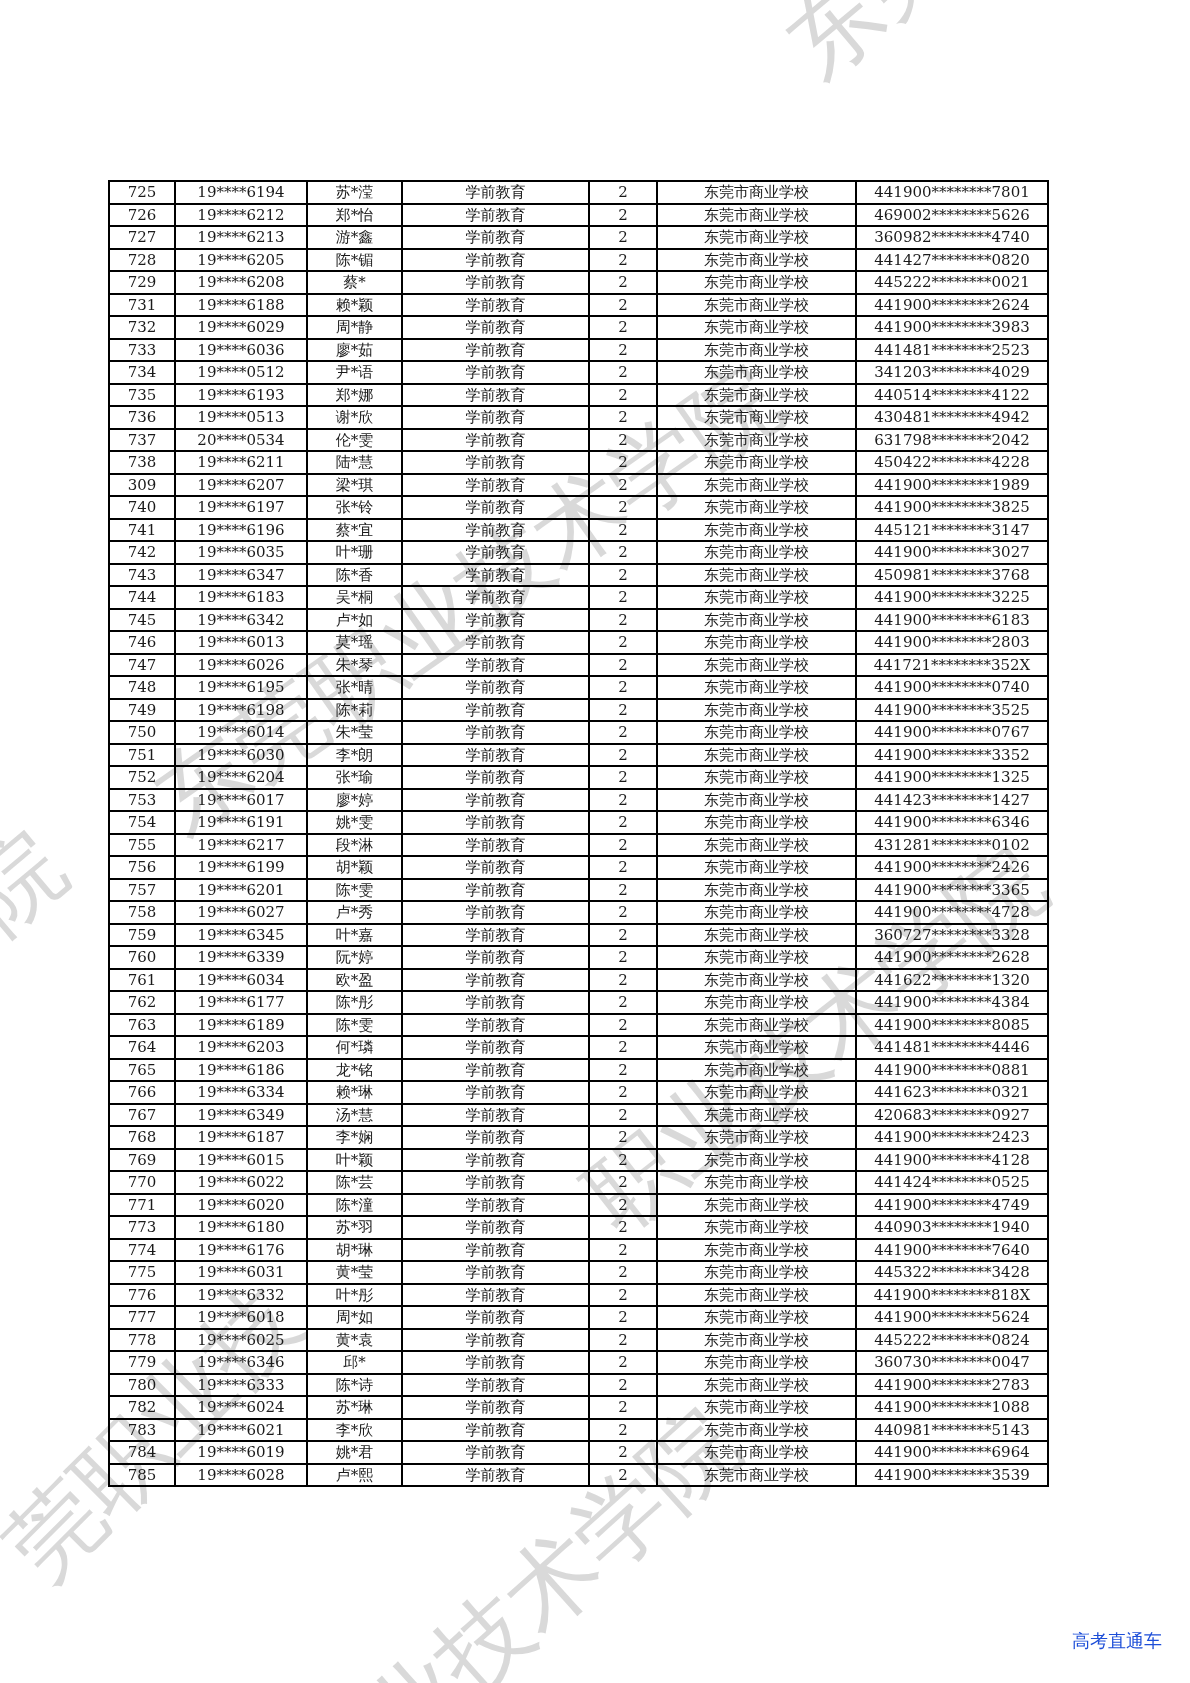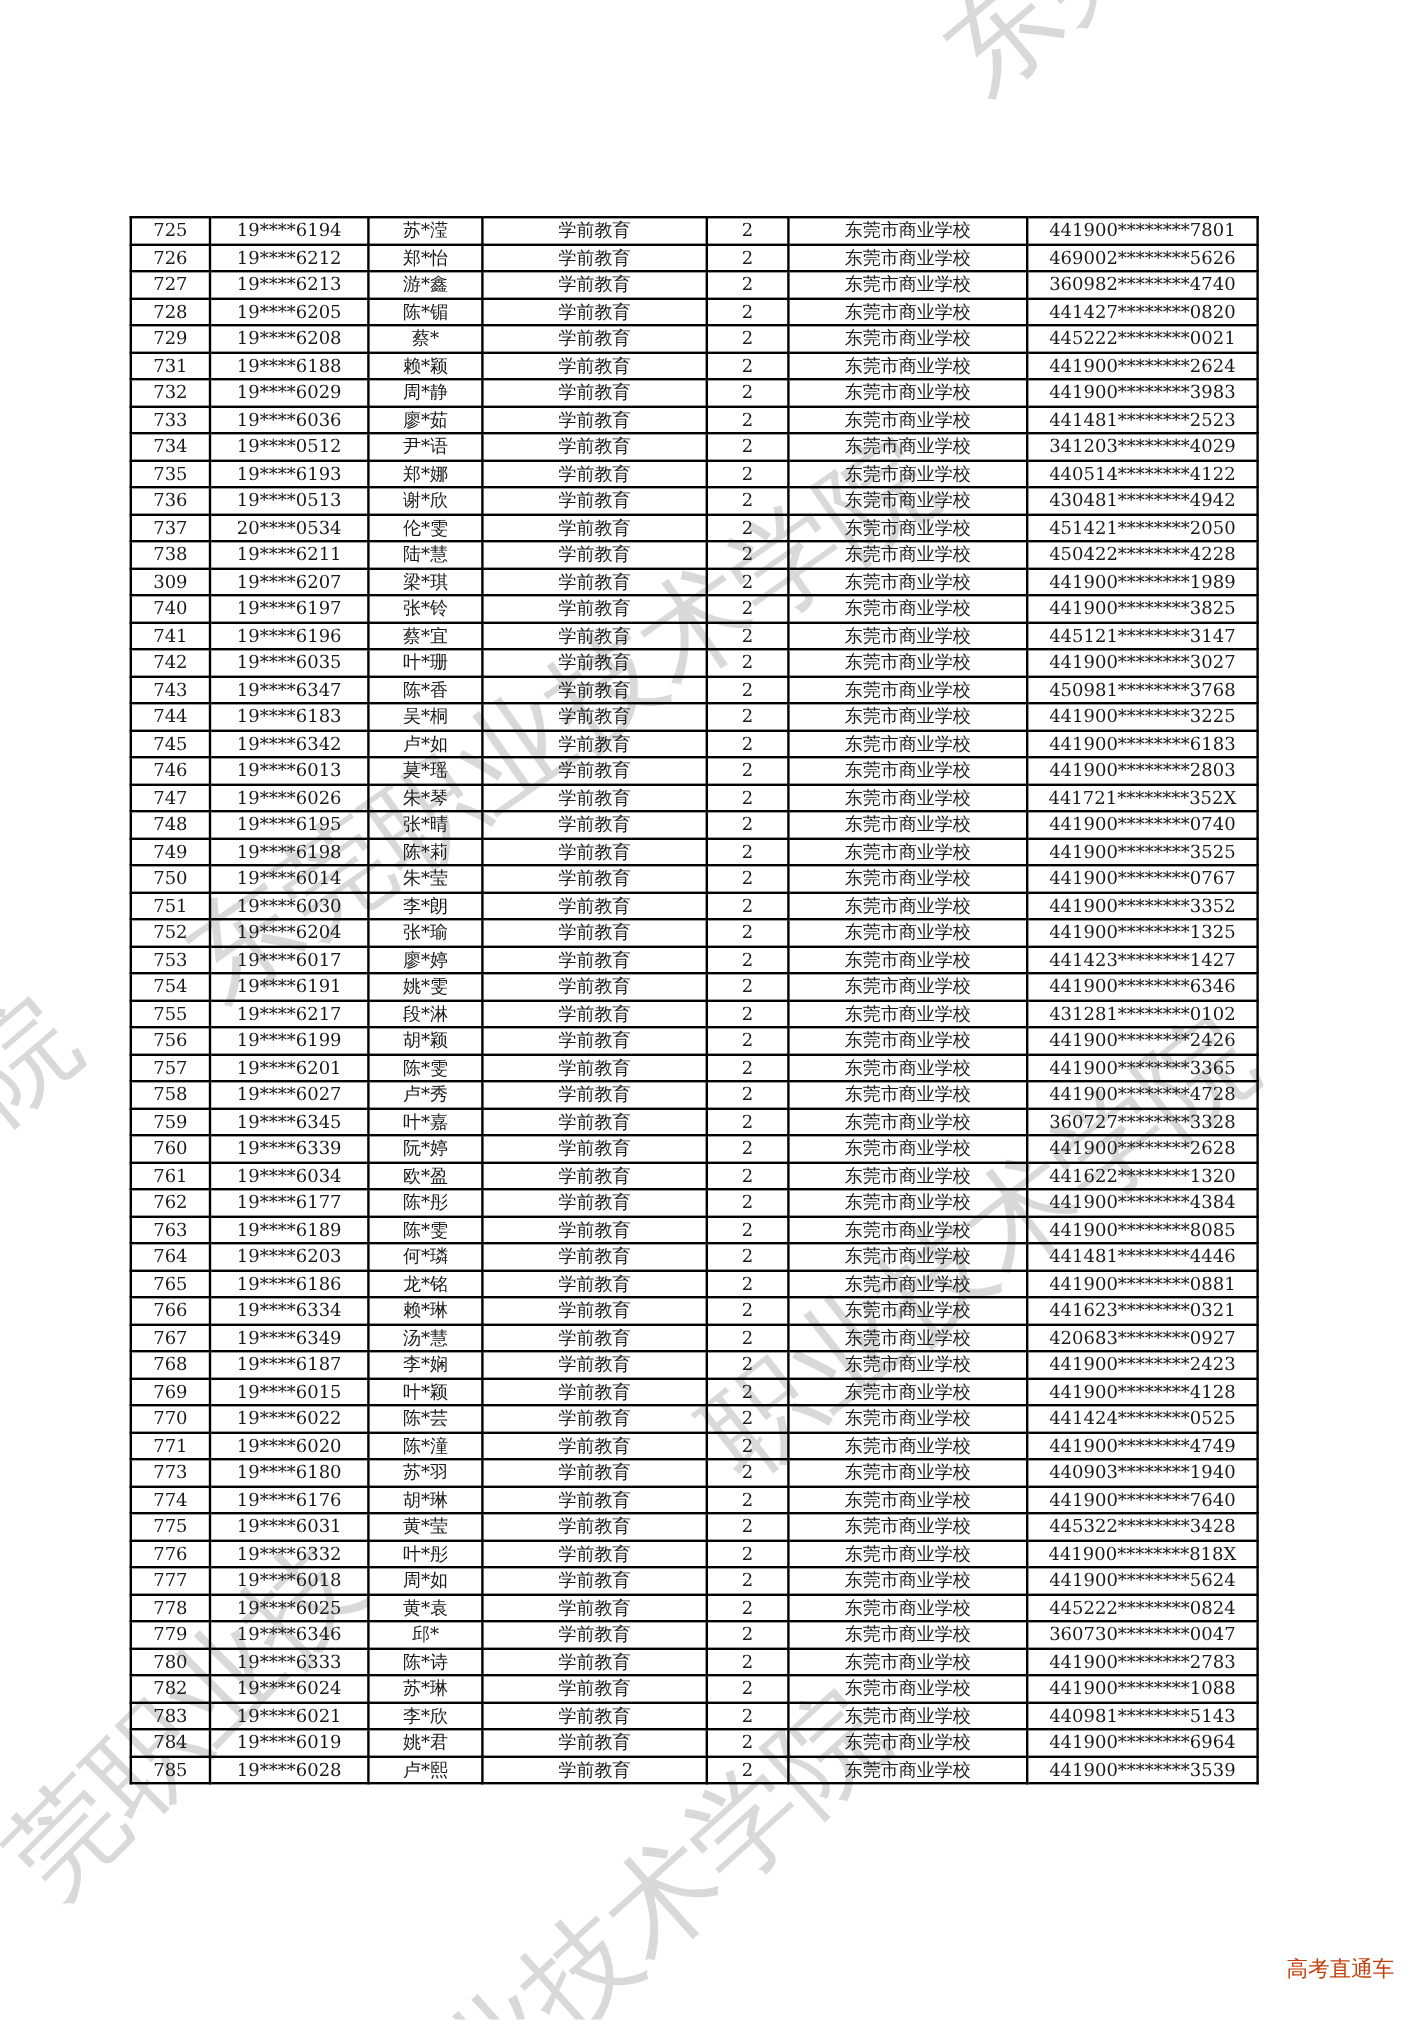--- a/index.html
+++ b/index.html
@@ -15,21 +15,21 @@
   td.c-exam { width: 130px; }
   td.c-name { width: 93px; }
   td.c-major { width: 185px; }
   td.c-batch { width: 66px; }
   td.c-school { width: 197px; }
   td.c-id { width: 190px; }
   .watermark { position: absolute; color: rgba(120,120,120,0.28); font-size: 92px;
                font-family: "DejaVu Sans", sans-serif; white-space: nowrap; pointer-events: none;
                font-weight: 300; }
   .footer-brand { position: absolute; right: 28px; bottom: 30px; font-size: 18px;
-                  color: #c2410c; font-family: "DejaVu Sans", sans-serif; }
+                  color: #1d4ed8; font-family: "DejaVu Sans", sans-serif; }
 </style>
 </head>
 <body>
 
 <div class="page">
 
   <div class="watermark" style="left:760px; top:10px; transform:rotate(-40deg); transform-origin:left top;">东莞职业技术</div>
   <div class="watermark" style="left:130px; top:760px; transform:rotate(-35deg); transform-origin:left top;">东莞职业技术学院</div>
   <div class="watermark" style="left:560px; top:1160px; transform:rotate(-38deg); transform-origin:left top;">职业技术学院</div>
   <div class="watermark" style="left:-30px; top:820px; transform:rotate(-40deg);">院</div>
@@ -137,21 +137,21 @@
           <td class="c-school">东莞市商业学校</td>
           <td class="c-id">430481********4942</td>
         </tr>
         <tr>
           <td class="c-no">737</td>
           <td class="c-exam">20****0534</td>
           <td class="c-name">伦*雯</td>
           <td class="c-major">学前教育</td>
           <td class="c-batch">2</td>
           <td class="c-school">东莞市商业学校</td>
-          <td class="c-id">451421********2050</td>
+          <td class="c-id">631798********2042</td>
         </tr>
         <tr>
           <td class="c-no">738</td>
           <td class="c-exam">19****6211</td>
           <td class="c-name">陆*慧</td>
           <td class="c-major">学前教育</td>
           <td class="c-batch">2</td>
           <td class="c-school">东莞市商业学校</td>
           <td class="c-id">450422********4228</td>
         </tr>

